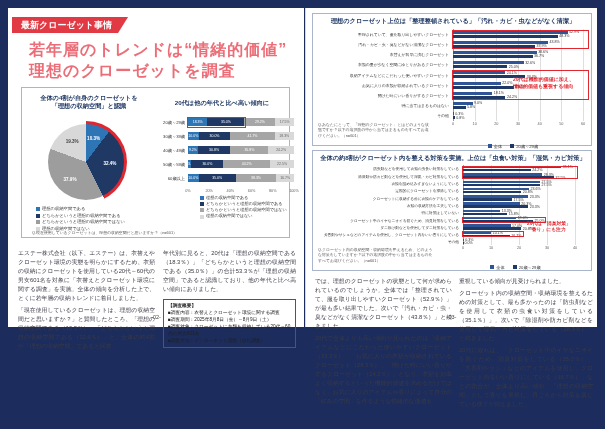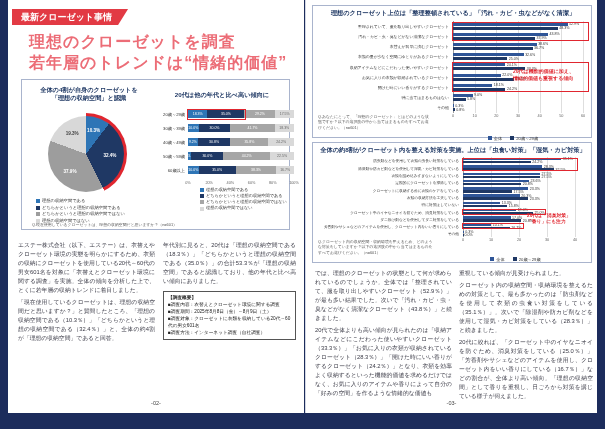--- a/index.html
+++ b/index.html
@@ -1,18 +1,18 @@
 <!DOCTYPE html>
 <html><head>
 <meta charset="utf-8">
 <style>
   html,body{margin:0;padding:0;}
   body{width:605px;height:429px;font-family:"Liberation Sans","DejaVu Sans",sans-serif;}
   .canvas{position:relative;width:605px;height:429px;background:#1c2c5c;overflow:hidden;}
-  .page{position:absolute;top:0;height:413px;background:#ffffff;}
+  .page{position:absolute;top:8px;height:319px;background:#ffffff;}
   #page-left{left:8px;width:296px;}
   #page-right{left:305px;width:292px;border-left:1px solid #d3d7e2;box-sizing:border-box;}
 
   .badge{position:absolute;left:4px;top:9px;background:#e23a44;color:#fff;font-weight:bold;
          font-size:9px;line-height:16px;padding:0 16px 0 9px;
          clip-path:polygon(0 0,100% 0,calc(100% - 10px) 100%,0 100%);}
   .main-title{position:absolute;left:21px;top:31px;color:#ec6d77;font-weight:bold;
               font-size:16px;line-height:21px;letter-spacing:1px;}
 
   .chart-box{position:absolute;background:#fff;border:1px solid #a9b4cd;box-sizing:border-box;}
@@ -53,22 +53,22 @@
   .red-annot{position:absolute;color:#e0262f;font-weight:bold;white-space:pre-line;}
 </style>
 </head>
 <body>
 
 <div class="canvas">
 
   <div class="page" id="page-left">
     <div class="badge">最新クローゼット事情</div>
     <div class="main-title">
+      <div>若年層のトレンドは“情緒的価値”</div>
       <div>理想のクローゼットを調査</div>
-      <div>若年層のトレンドは“情緒的価値”</div>
     </div>
 
     <div class="chart-box" id="box-left">
       <div class="box-title" id="pie-title">
         <div>全体の4割が自身のクローゼットを</div>
         <div>「理想の収納空間」と認識</div>
       </div>
       <div class="box-title" id="stacked-title">20代は他の年代と比べ高い傾向に</div>
       <div id="pie-chart">
           <div style="position: absolute; left: -3px; top: -3px; width: 82px; height: 82px; border-radius: 50%; background: conic-gradient(rgb(224, 38, 47) 0%, rgb(224, 38, 47) 42.7%, transparent 42.7%, transparent 100%);"></div>

